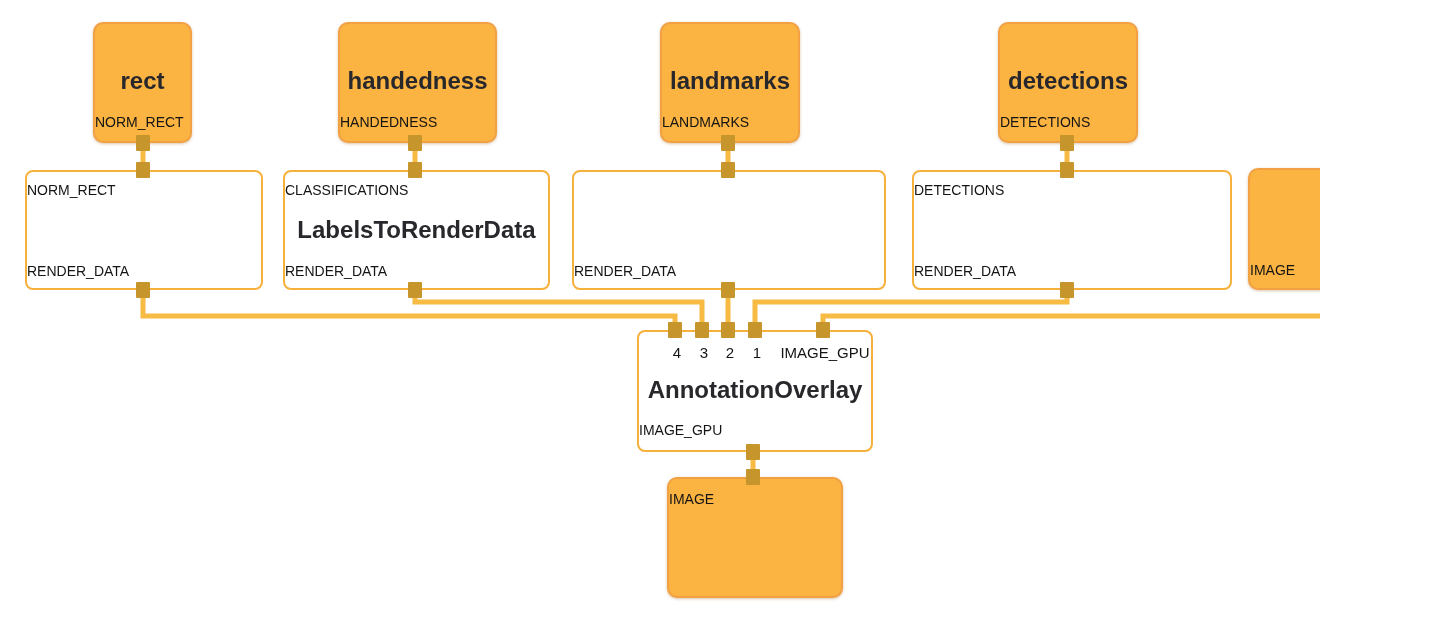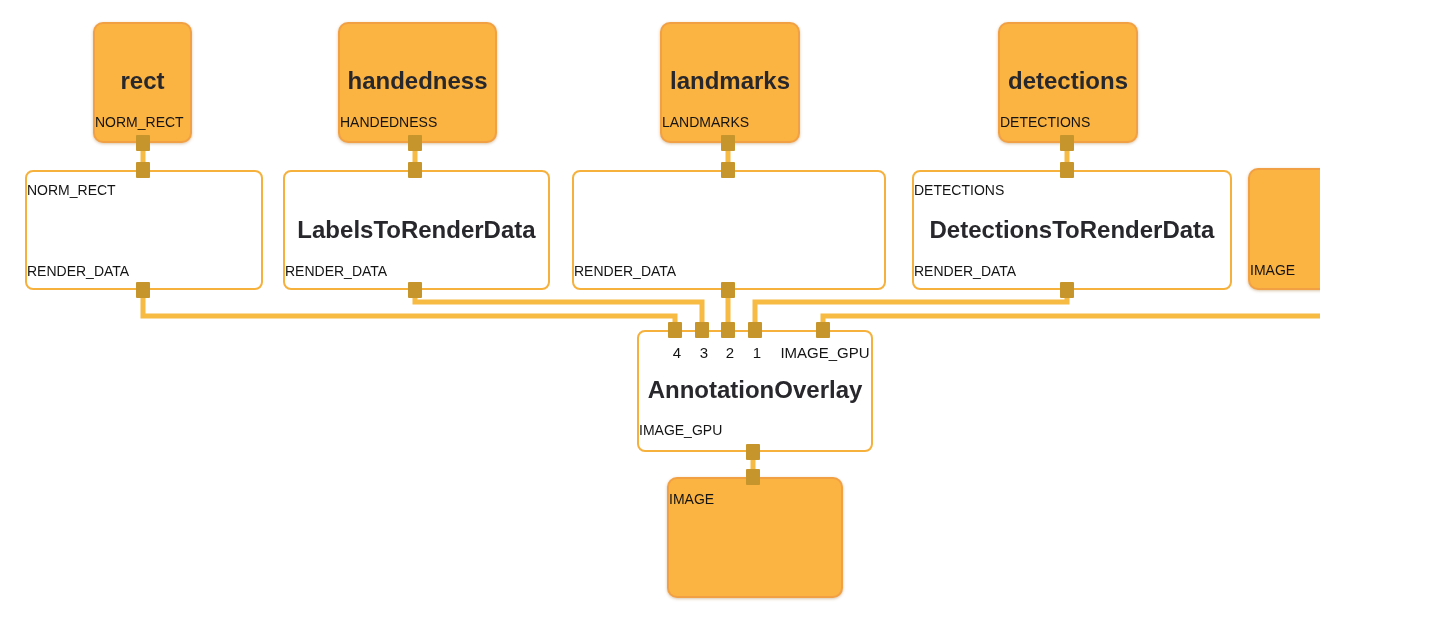--- a/index.html
+++ b/index.html
@@ -74,31 +74,31 @@
     <div class="title" style="top:57px">detections</div>
     <div class="port-label" style="top:98px">DETECTIONS</div>
   </div>
 
   <div class="node calc" style="left:25px;top:170px;width:238px;height:120px">
     <div class="port-label" style="top:18px">NORM_RECT</div>
     <div class="port-label" style="top:99px">RENDER_DATA</div>
   </div>
 
   <div class="node calc" style="left:283px;top:170px;width:267px;height:120px">
+    <div class="port-label" style="top:18px">CLASSIFICATIONS</div>
     <div class="title" style="top:58px">LabelsToRenderData</div>
     <div class="port-label" style="top:99px">RENDER_DATA</div>
   </div>
 
   <div class="node calc" style="left:572px;top:170px;width:314px;height:120px">
     <div class="port-label" style="top:99px">RENDER_DATA</div>
   </div>
 
   <div class="node calc" style="left:912px;top:170px;width:320px;height:120px">
     <div class="port-label" style="top:18px">DETECTIONS</div>
-    <div class="title" style="top:58px">DetectionsToRenderData</div>
     <div class="port-label" style="top:99px">RENDER_DATA</div>
   </div>
 
   <div class="node source" style="left:1248px;top:168px;width:157px;height:122px">
     <div class="port-label" style="top:100px">IMAGE</div>
   </div>
 
   <div class="node calc" style="left:637px;top:330px;width:236px;height:122px">
     <div class="ao-port" style="left:38px">4</div>
     <div class="ao-port" style="left:65px">3</div>

